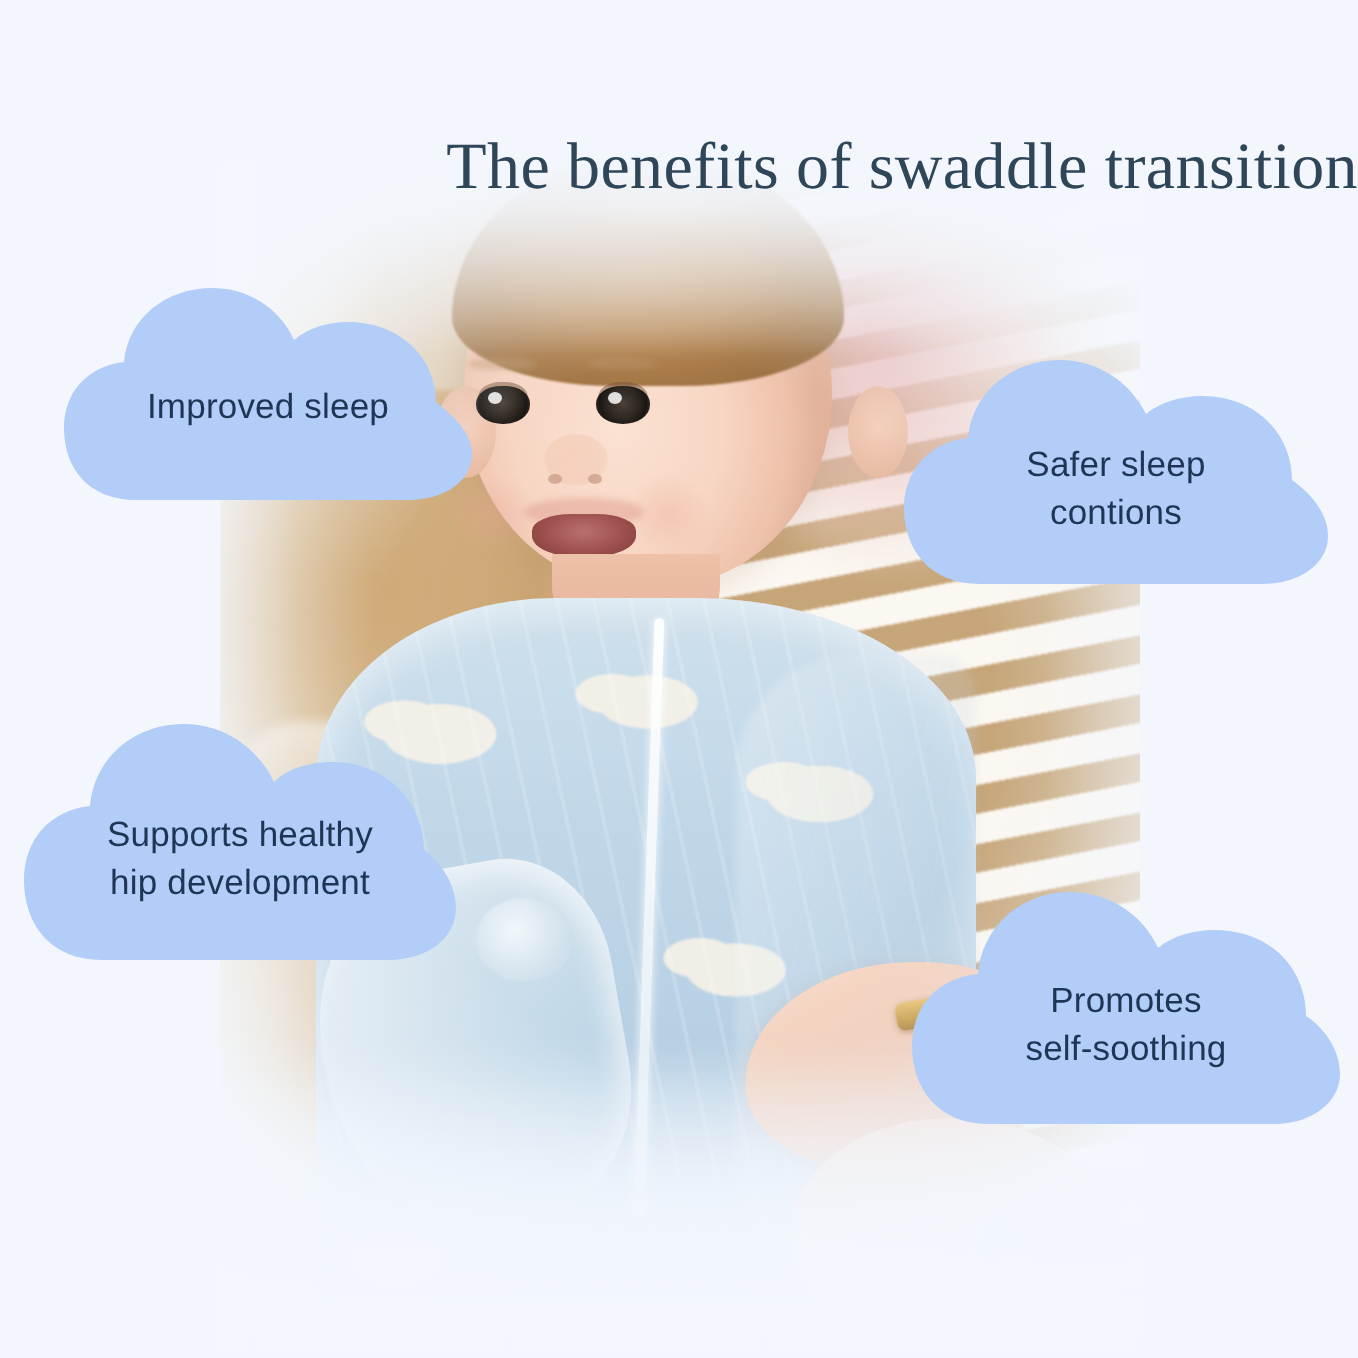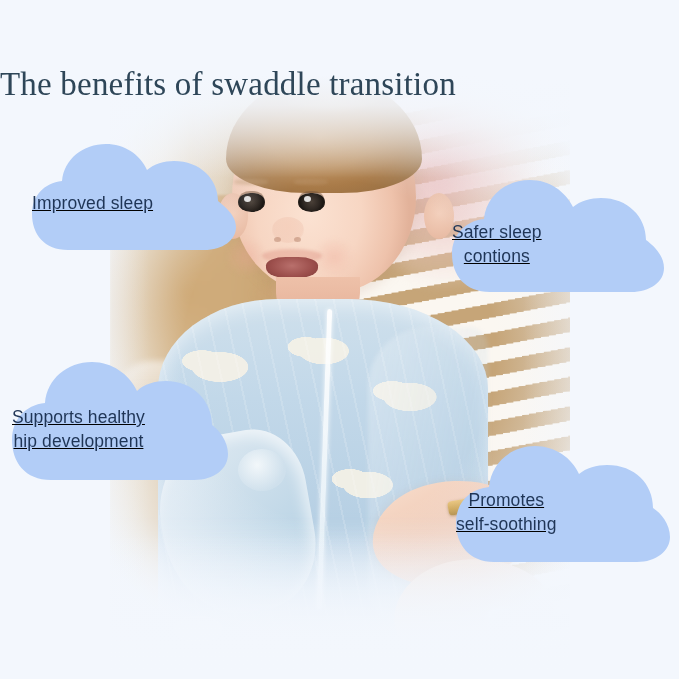--- a/index.html
+++ b/index.html
@@ -20,21 +20,21 @@
     background: #f3f7fd;
     overflow: hidden;
   }
 
   
   #page-title {
     position: absolute;
     top: 44px;
     left: 0;
     width: 679px;
-    text-align: left;
+    text-align: right;
     font-family: "Liberation Serif", "DejaVu Serif", serif;
     font-size: 33px;
     font-weight: 400;
     letter-spacing: 0.2px;
     color: #2e4658;
     z-index: 40;
     white-space: nowrap;
   }
 
   
@@ -470,22 +470,21 @@
     background:
       radial-gradient(ellipse 300px 330px at 50% 46%, rgba(243,247,253,0) 52%, rgba(243,247,253,0.5) 80%, rgba(243,247,253,0.96) 100%);
   }
 
   
   .cloud {
     position: absolute;
     z-index: 30;
     display: flex;
     align-items: center;
-    justify-content: flex-start;
-    text-decoration: underline;
+    justify-content: center;
   }
   .cloud svg {
     position: absolute;
     left: 0;
     top: 0;
     overflow: visible;
   }
   .cloud-label {
     position: relative;
     z-index: 2;

